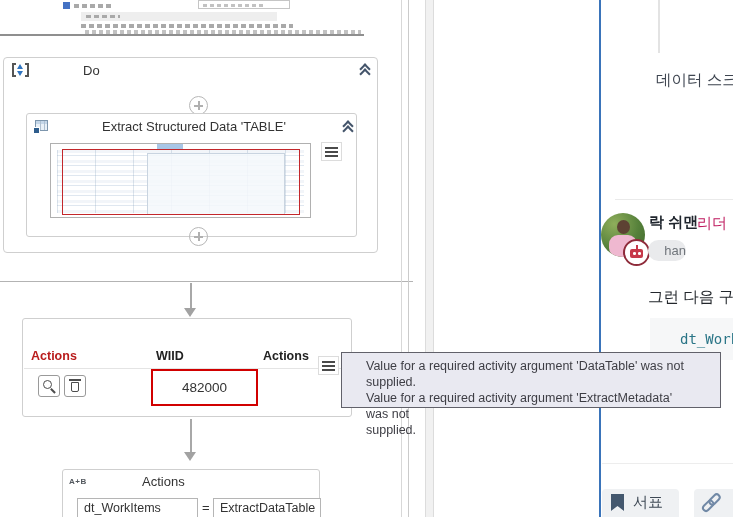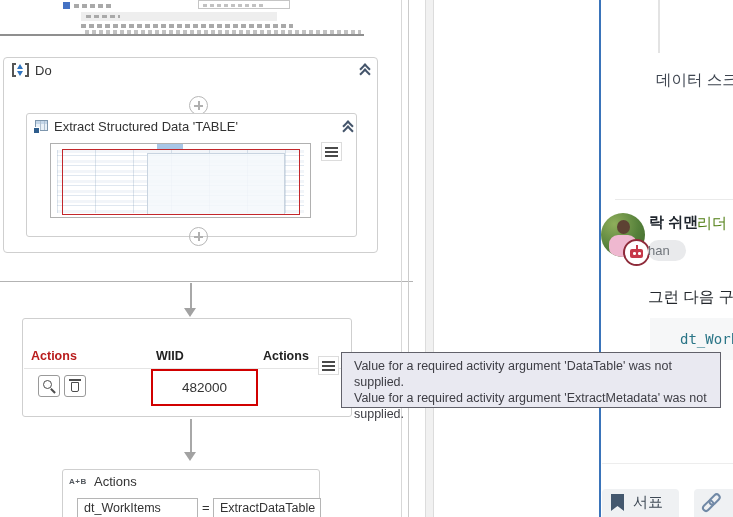--- a/index.html
+++ b/index.html
@@ -4,21 +4,21 @@
 <style>
   * { box-sizing: border-box; margin: 0; padding: 0; }
   html,body { width:733px; height:517px; }
   body { font-family: "Liberation Sans", sans-serif; background:#fff; }
   #page { position:relative; width:733px; height:517px; overflow:hidden; background:#fff; }
   .abs { position:absolute; }
 
   
   .card { position:absolute; background:#fff; border:1px solid #cfcfcf; border-radius:4px; }
   .card-header { position:relative; height:25px; width:100%; }
-  .title13 { font-size:13px; color:#333; white-space:nowrap; }
+  .title13 { font-size:13px; color:#333; white-space:nowrap;margin-left:48px; }
   .dash { background:repeating-linear-gradient(to right,#a9a9a9 0 5px,transparent 5px 8px); }
   .dash-light { background:repeating-linear-gradient(to right,#c2c2c2 0 4px,transparent 4px 7px); }
 
   
   .chev { position:absolute; width:14px; height:14px; }
   .chev span { position:absolute; left:3px; width:8px; height:8px; border:2px solid #44546a; border-width:2px 2px 0 0; transform:rotate(-45deg); }
   .chev .c1 { top:2px; } .chev .c2 { top:7px; }
 
   
   .plus { position:absolute; width:19px; height:19px; border:1px solid #b7b7b7; border-radius:50%; }
@@ -66,27 +66,27 @@
   .thumb { position:absolute; left:49px; top:142px; width:261px; height:75px; border:1px solid #b0b0b0; background:#fff; overflow:hidden; }
   .thumb .rows { position:absolute; left:6px; top:6px; right:6px; bottom:4px;
     background:
       repeating-linear-gradient(to right, rgba(120,150,180,.25) 0 1px, transparent 1px 38px),
       repeating-linear-gradient(to bottom, #f2f5f9 0 3px, #fff 3px 5px, #dfe7f0 5px 6px, #fff 6px 10px); }
   .thumb .bluetab { position:absolute; left:106px; top:0; width:26px; height:5px; background:#a8c6e6; }
   .thumb .redsel { position:absolute; left:11px; top:5px; width:238px; height:66px; border:1.5px solid #c3272b; }
   .thumb .innerpanel { position:absolute; left:96px; top:9px; width:138px; height:62px; background:rgba(245,248,251,.85); border:1px solid #c9d4e0; }
 
   
-  .tooltip { position:absolute; left:341px; top:352px; width:380px; height:56px; background:#e9e9f1; border:1px solid #61616a; z-index:9; padding:5px 12px; font-size:12.5px; line-height:16px; color:#3d3d44; white-space:pre-line; }
+  .tooltip { position:absolute; left:341px; top:352px; width:380px; height:56px; background:#e9e9f1; border:1px solid #61616a; z-index:9; padding:5px 24px; font-size:12.5px; line-height:16px; color:#3d3d44; white-space:pre-line; }
 
   
   .vbox { position:absolute; height:21px; background:#fff; border:1px solid #b5b5b5; font-size:12.5px; color:#333; line-height:19px; padding-left:6px; overflow:hidden; white-space:nowrap; }
 
   
-  .pill { position:absolute; background:#e9eaec; border-radius:11px; font-size:13px; color:#70757b; text-align:left; line-height:21px; }
+  .pill { position:absolute; background:#e9eaec; border-radius:11px; font-size:13px; color:#70757b; text-align:right; line-height:21px; }
   .avatar { position:absolute; left:601px; top:213px; width:44px; height:44px; border-radius:50%; overflow:hidden; background:radial-gradient(circle at 30% 25%,#8fae5b,#55803a 55%,#3c6329); }
   .avatar .head { position:absolute; left:16px; top:7px; width:13px; height:14px; border-radius:50%; background:#5d4233; }
   .avatar .body { position:absolute; left:8px; top:22px; width:28px; height:22px; border-radius:9px; background:#efb8d0; }
   .badge { position:absolute; left:623px; top:239px; width:27px; height:27px; border-radius:50%; background:#fff; border:2px solid #8e2b3a; }
   .badge .bot { position:absolute; left:5px; top:8px; width:13px; height:9px; background:#c6394a; border-radius:2px; }
   .badge .e1,.badge .e2 { position:absolute; top:11px; width:2.5px; height:2.5px; background:#fff; border-radius:50%; }
   .badge .e1{left:8px;} .badge .e2{left:13px;}
   .badge .ant { position:absolute; left:11px; top:4px; width:1.5px; height:4px; background:#c6394a; }
 
   .bookmark { position:absolute; width:13px; height:17px; background:#44586e; clip-path:polygon(0 0,100% 0,100% 100%,50% 70%,0 100%); }
@@ -231,21 +231,21 @@
       <span class="body"></span>
     </div>
   <div class="badge">
       <span class="ant"></span>
       <span class="bot"></span>
       <span class="e1"></span>
       <span class="e2"></span>
     </div>
 
   <div class="abs" style="left:649px;top:213px;font-size:15px;font-weight:bold;color:#20262e;white-space:nowrap;">락 쉬맨</div>
-  <div class="abs" style="left:697px;top:214px;font-size:15px;color:#4d7c0f;white-space:nowrap;">리더</div>
+  <div class="abs" style="left:697px;top:214px;font-size:15px;color:#be185d;white-space:nowrap;">리더</div>
   <div class="pill" style="left:648px;top:240px;width:38px;height:21px;">han</div>
 
   <div class="abs" style="left:648px;top:287px;font-size:15.5px;color:#23272c;white-space:nowrap;">그런 다음 구</div>
 
   <div class="abs" style="left:650px;top:318px;width:83px;height:42px;background:#f6f7f8;">
     <span class="mono abs" style="left:30px;top:13px;font-size:14px;color:#2a7587;white-space:nowrap;">dt_Work</span>
   </div>
 
   <div class="abs" style="left:602px;top:463px;width:131px;height:1px;background:#ededed;"></div>
 

